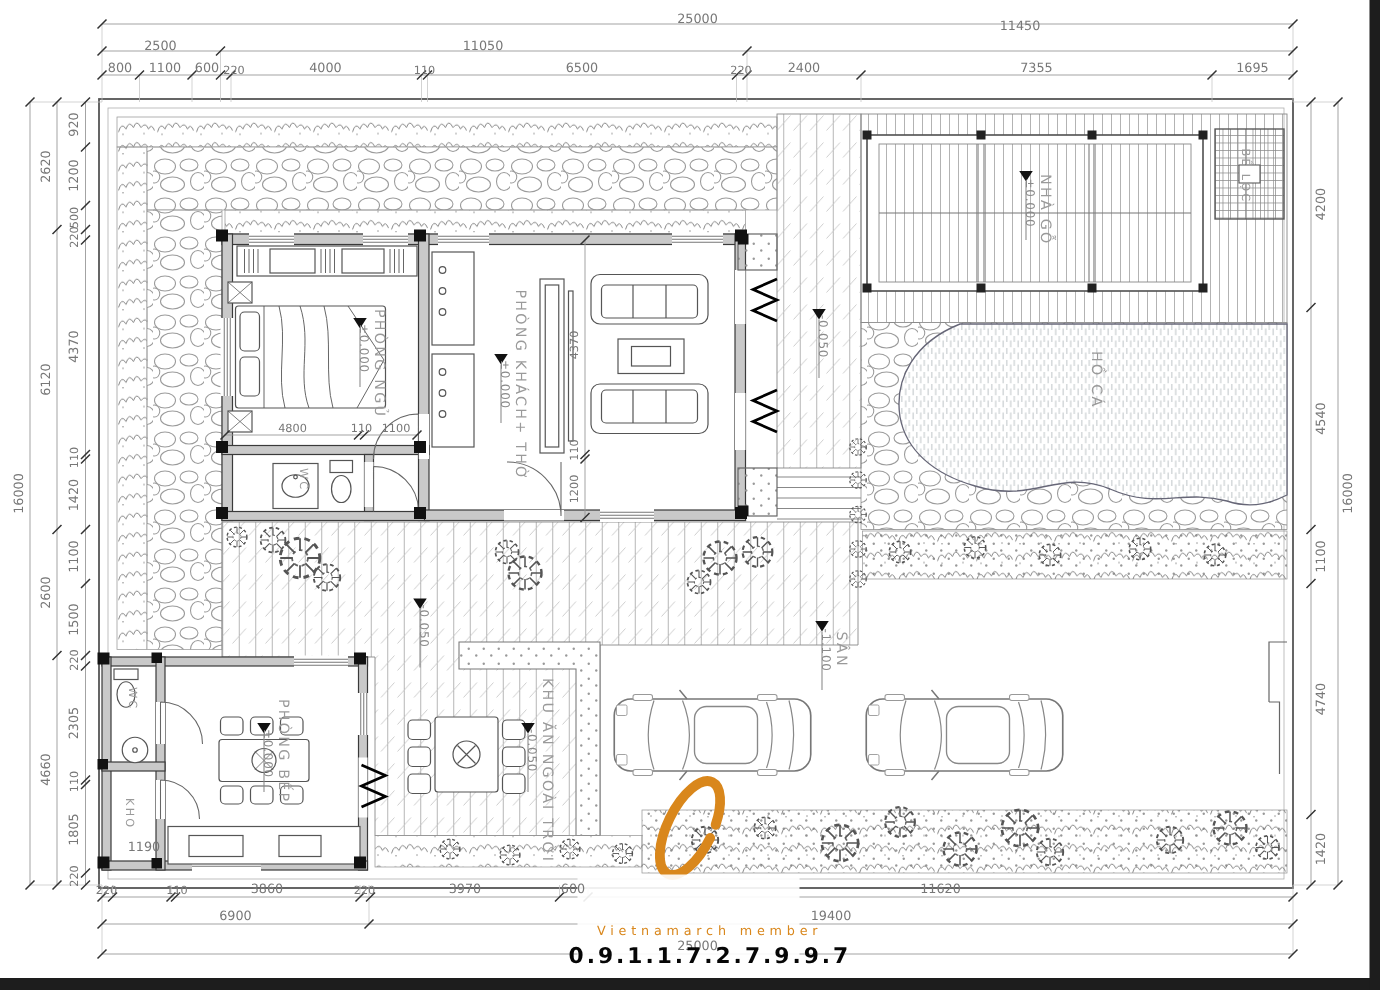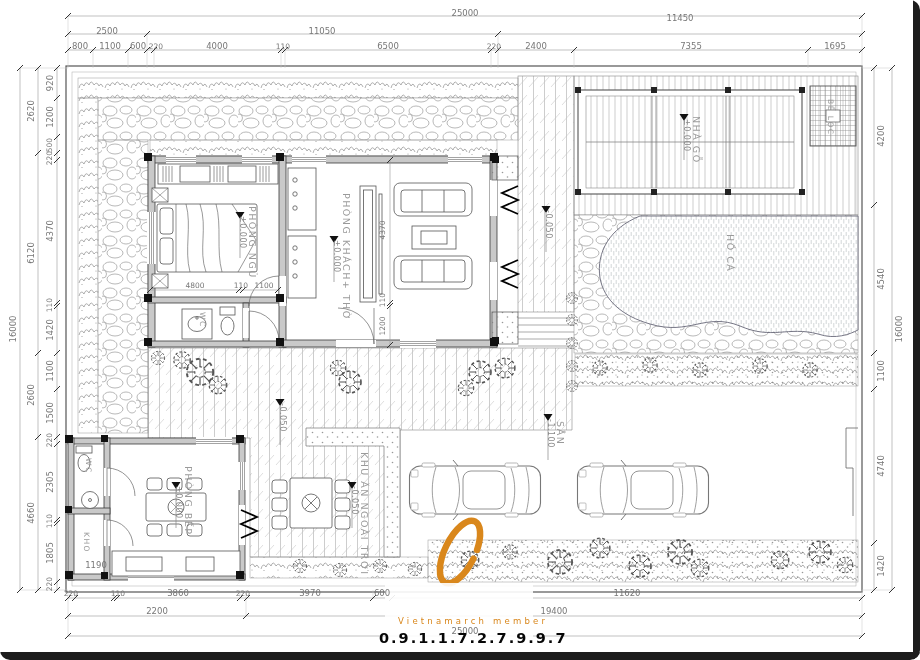--- a/index.html
+++ b/index.html
@@ -1,17 +1,17 @@
 <!DOCTYPE html>
 <html><head>
 <meta charset="utf-8">
 <style>
   html,body{margin:0;padding:0;background:#fff;}
   #stage{position:relative;width:920px;height:660px;background:#ffffff;overflow:hidden;
-         font-family:"DejaVu Sans",sans-serif;border-radius:10px;}
+         font-family:"DejaVu Sans",sans-serif;}
   #plan-svg{position:absolute;left:0;top:0;}
   .lbl{position:absolute;color:#777;white-space:nowrap;}
   .dh{font-size:8.5px;width:70px;margin-left:-35px;text-align:center;}
   .dv{font-size:8.5px;width:70px;margin-left:-35px;margin-top:-6px;line-height:12px;
       text-align:center;transform:rotate(-90deg);}
   .rv{font-size:9.5px;letter-spacing:1.5px;color:#9a9a9a;line-height:11px;
       transform-origin:0 0;transform:rotate(90deg);}
   .lv{font-size:8px;letter-spacing:0.5px;color:#8a8a8a;line-height:10px;
       transform-origin:0 0;transform:rotate(90deg);}
   .sm{font-size:7.5px;}
@@ -399,21 +399,21 @@
 <span class="lbl dh" style="left:835px;top:41px">1695</span>
 
 <span class="lbl dh sm" style="left:71px;top:589px">220</span>
 <span class="lbl dh" style="left:96px;top:560px">1190</span>
 <span class="lbl dh sm" style="left:118px;top:589px">110</span>
 <span class="lbl dh" style="left:178px;top:588px">3860</span>
 <span class="lbl dh sm" style="left:243px;top:589px">220</span>
 <span class="lbl dh" style="left:310px;top:588px">3970</span>
 <span class="lbl dh" style="left:382px;top:588px">600</span>
 <span class="lbl dh" style="left:627px;top:588px">11620</span>
-<span class="lbl dh" style="left:157px;top:606px">2200</span>
+<span class="lbl dh" style="left:157px;top:606px">6900</span>
 <span class="lbl dh" style="left:554px;top:606px">19400</span>
 <span class="lbl dh" style="left:465px;top:626px">25000</span>
 
 <span class="lbl dv" style="left:50px;top:83px">920</span>
 <span class="lbl dv" style="left:50px;top:117px">1200</span>
 <span class="lbl dv sm" style="left:50px;top:145px">500</span>
 <span class="lbl dv sm" style="left:50px;top:158px">220</span>
 <span class="lbl dv" style="left:50px;top:231px">4370</span>
 <span class="lbl dv sm" style="left:50px;top:305px">110</span>
 <span class="lbl dv" style="left:50px;top:330px">1420</span>

